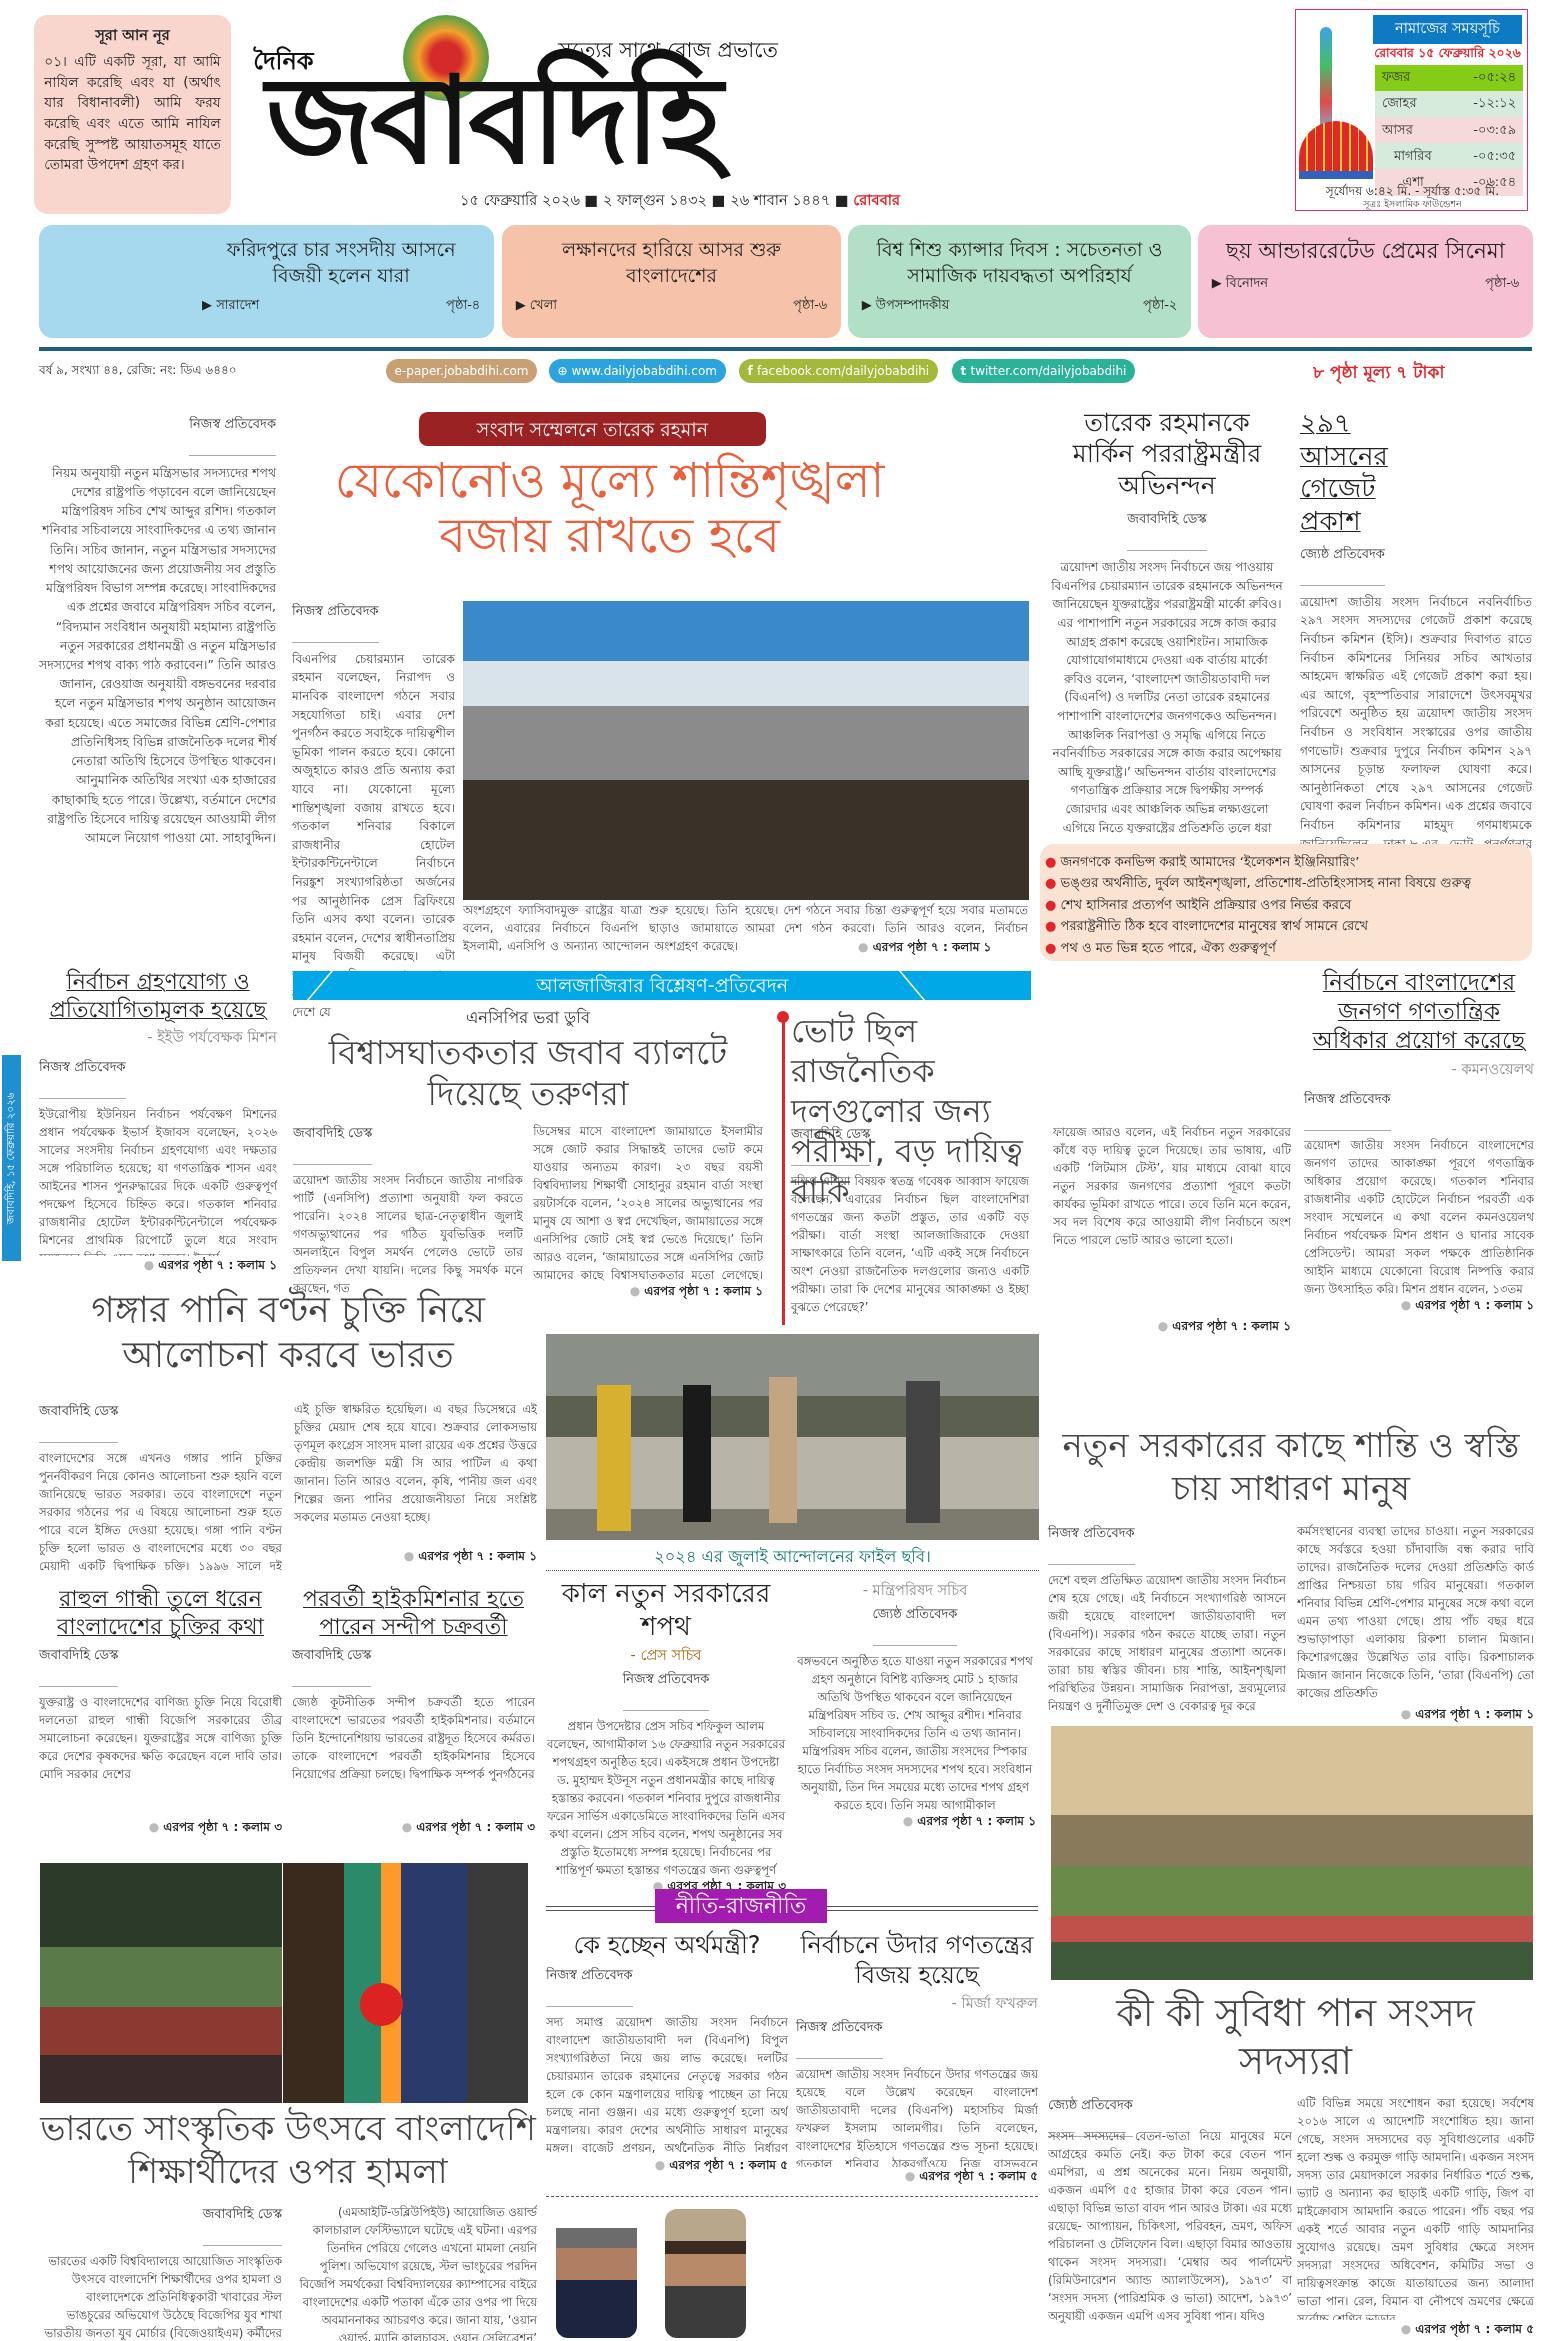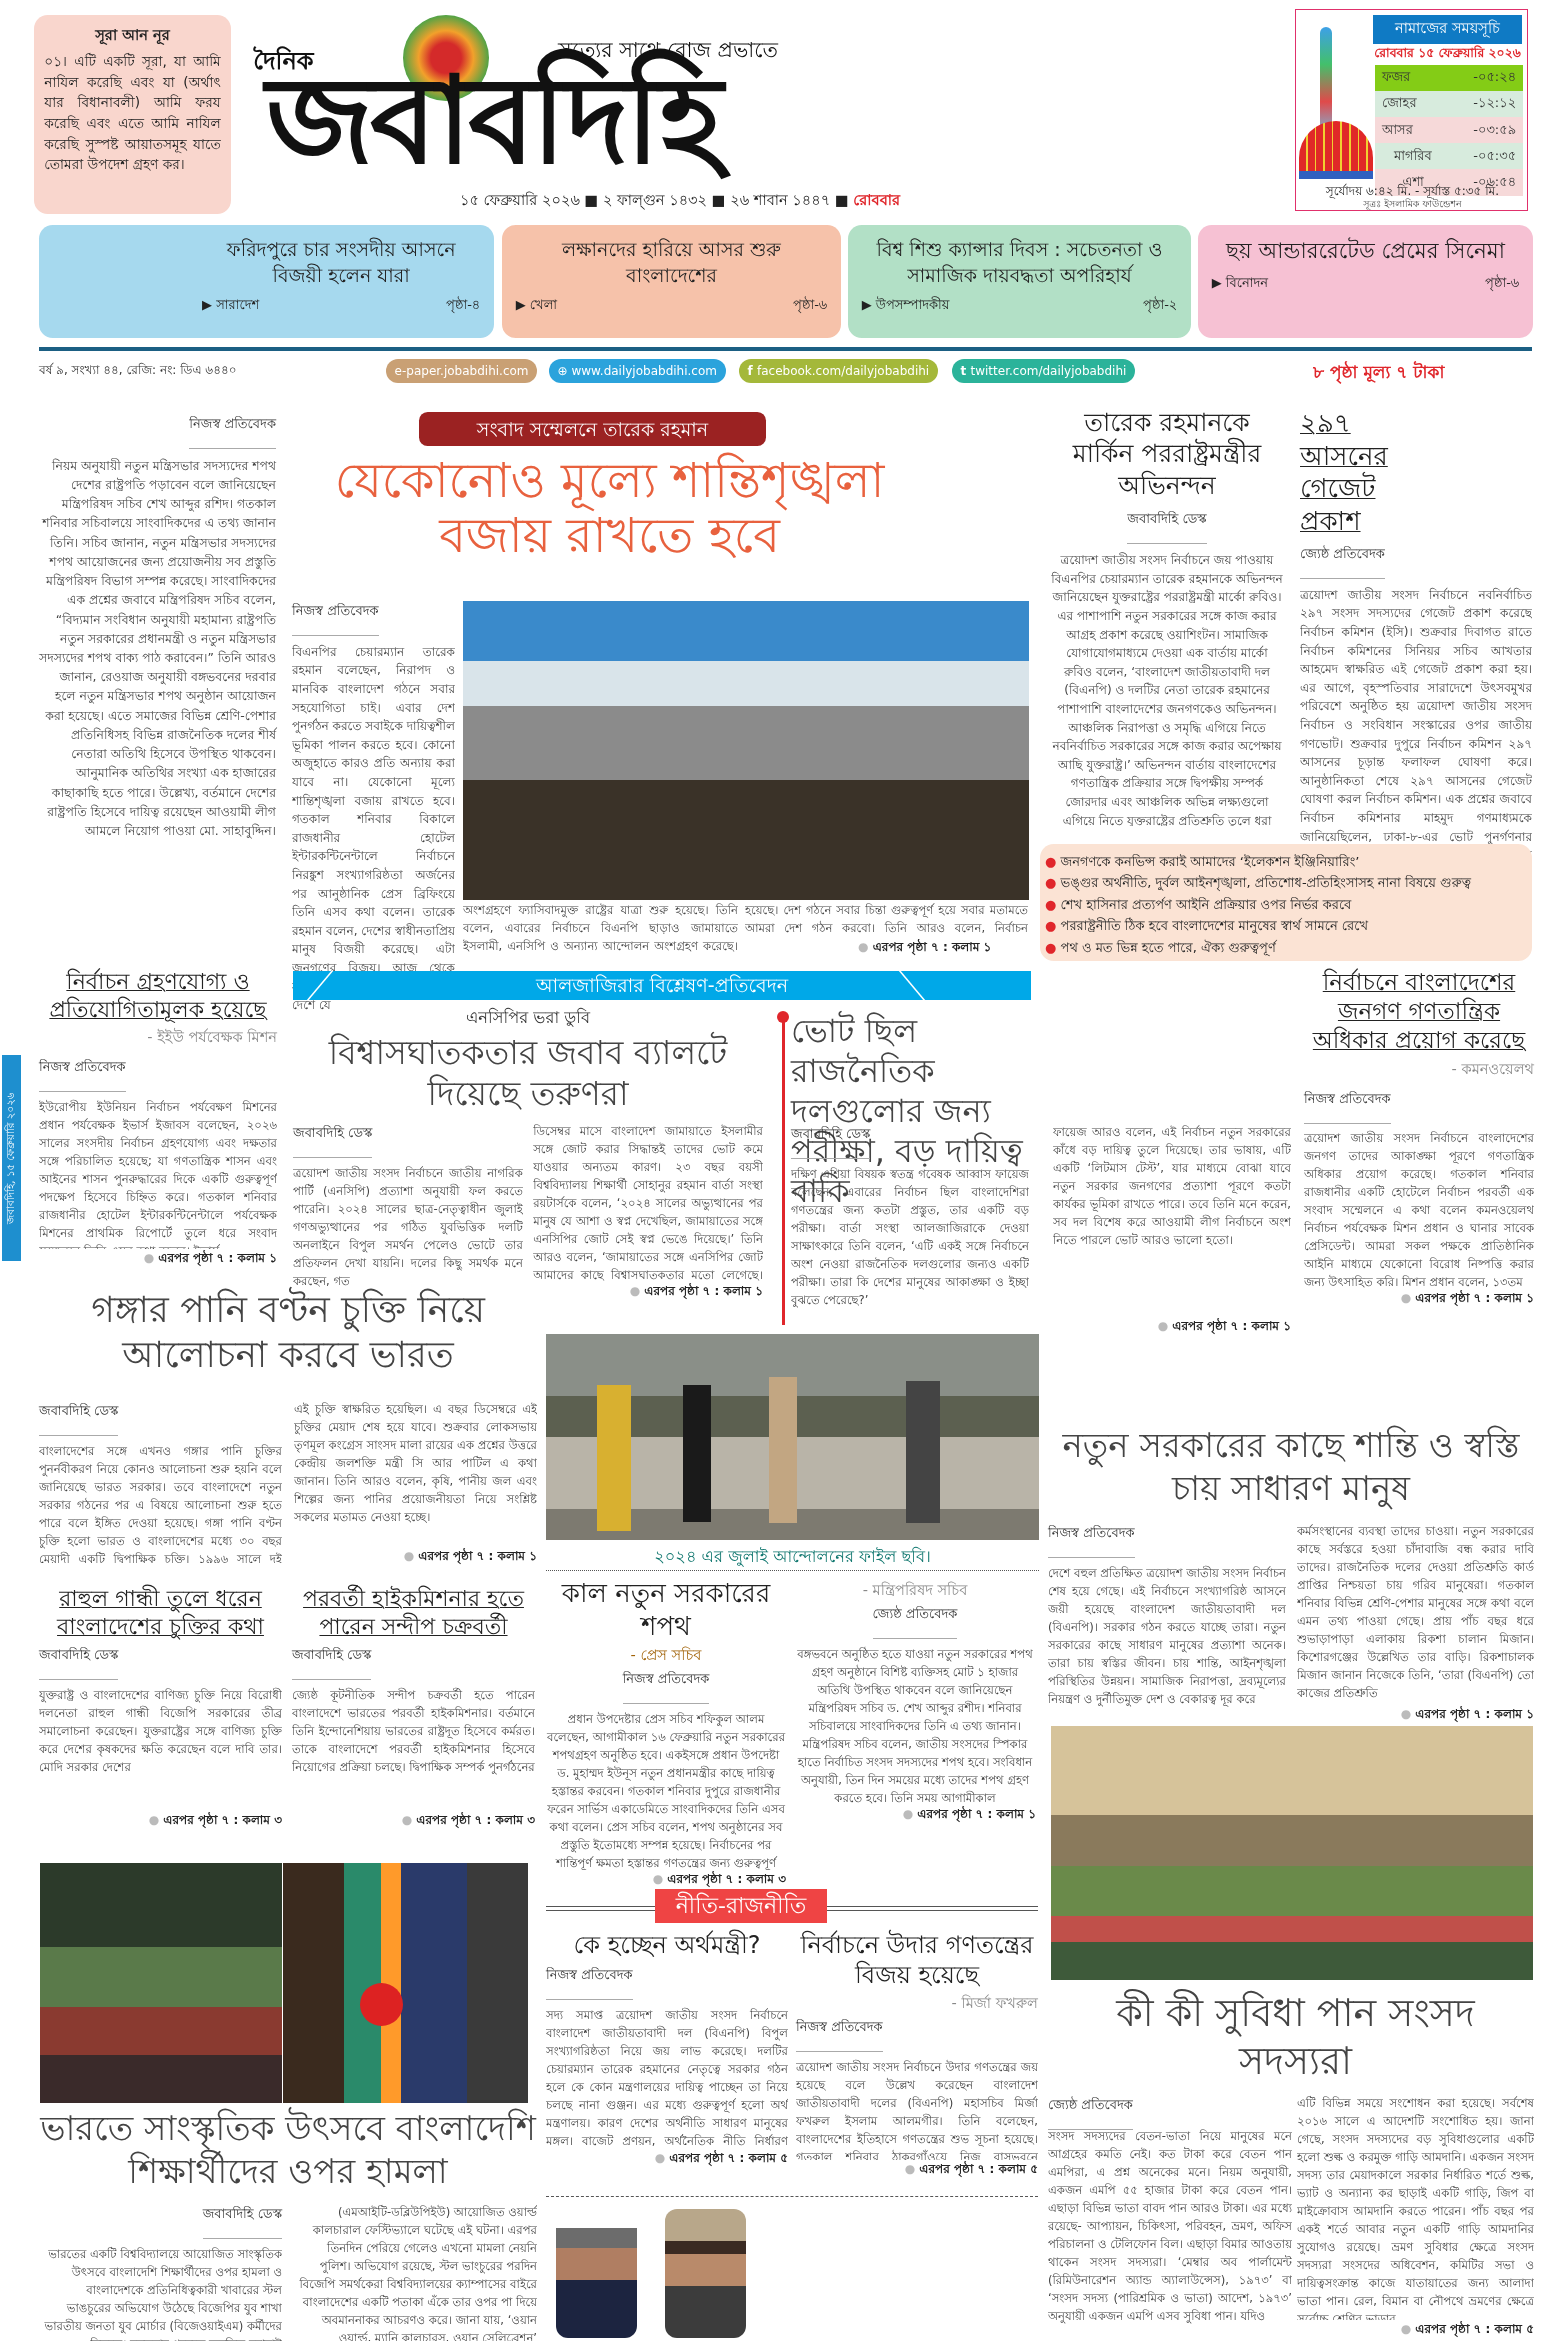--- a/index.html
+++ b/index.html
@@ -1,20 +1,20 @@
 <!DOCTYPE html>
 <html style="font-size:13.7px"><head>
 <meta charset="utf-8">
 <style>
 *{box-sizing:border-box;margin:0;padding:0}
 body{width:1561px;height:2342px;background:#fff;font-family:"DejaVu Sans",sans-serif;color:#333;position:relative;overflow:hidden}
 .abs{position:absolute}
 .box{border-radius:13.7px}
 .hl{color:#222;line-height:1.25}
-.by{font-size:13px;color:#333;border-bottom:0.9px solid #aaa;display:inline-block;padding-bottom:13px;margin-bottom:6.9px}
+.by{font-size:13px;color:#333;border-bottom:0.9px solid #aaa;display:inline-block;padding-bottom:20px;margin-bottom:6.9px}
 .body{font-size:12.4px;line-height:1.55;color:#444;text-align:justify}
 .cont{font-size:12px;color:#222;font-weight:bold}
 .cont::before{content:"● ";color:#bbb}
 .photo{background:linear-gradient(135deg,#6d7a7e,#a9a59a 40%,#6b5e52 70%,#3a3a3a);}
 .redc{color:#e0262b}
 .pray-row{display:flex;justify-content:space-between;padding:2.6px 6.9px;font-size:13px;color:#333}
 .tease{position:absolute;top:225px;height:113px;padding:12px 13.7px}
 .tease .t{font-size:19px;text-align:center;color:#222;line-height:1.35}
 .tease .f{display:flex;justify-content:space-between;font-size:13px;margin-top:6.9px;color:#222}
 .link{position:absolute;top:359px;height:24px;border-radius:12px;color:#fff;font-size:12px;line-height:24px;padding:0 8.6px}
@@ -263,21 +263,21 @@
   <div class="cont" style="text-align:right">এরপর পৃষ্ঠা ৭ : কলাম ৩</div>
 </div>
 <div class="abs" style="left:794px;top:1577px;width:242px;text-align:center">
   <div style="color:#888;font-size:14.6px;margin:1.7px 0">- মন্ত্রিপরিষদ সচিব</div>
   <div class="by">জ্যেষ্ঠ প্রতিবেদক</div>
   <div class="body" style="font-size:11.6px;height:159px;overflow:hidden;text-align:center">বঙ্গভবনে অনুষ্ঠিত হতে যাওয়া নতুন সরকারের শপথ গ্রহণ অনুষ্ঠানে বিশিষ্ট ব্যক্তিসহ মোট ১ হাজার অতিথি উপস্থিত থাকবেন বলে জানিয়েছেন মন্ত্রিপরিষদ সচিব ড. শেখ আব্দুর রশীদ। শনিবার সচিবালয়ে সাংবাদিকদের তিনি এ তথ্য জানান। মন্ত্রিপরিষদ সচিব বলেন, জাতীয় সংসদের স্পিকার হাতে নির্বাচিত সংসদ সদস্যদের শপথ হবে। সংবিধান অনুযায়ী, তিন দিন সময়ের মধ্যে তাদের শপথ গ্রহণ করতে হবে। তিনি সময় আগামীকাল</div>
   <div class="cont" style="text-align:right">এরপর পৃষ্ঠা ৭ : কলাম ১</div>
 </div>
 
 <div class="abs" style="left:546px;top:1906px;width:110px;height:5.1px;border-top:1.7px solid #555;border-bottom:1.7px solid #555"></div>
-<div class="abs" style="left:655px;top:1889px;width:172px;height:34px;background:#ef4444;color:#fff;font-size:22px;text-align:center;line-height:34px">নীতি-রাজনীতি</div>
+<div class="abs" style="left:655px;top:1889px;width:172px;height:34px;background:#a21caf;color:#fff;font-size:22px;text-align:center;line-height:34px">নীতি-রাজনীতি</div>
 <div class="abs" style="left:827px;top:1906px;width:211px;height:5.1px;border-top:1.7px solid #555;border-bottom:1.7px solid #555"></div>
 
 <div class="abs" style="left:546px;top:1930px;width:242px">
   <div class="hl" style="font-size:24px;text-align:center">কে হচ্ছেন অর্থমন্ত্রী?</div>
   <div class="by" style="margin-top:5.1px">নিজস্ব প্রতিবেদক</div>
   <div class="body" style="font-size:11.6px;height:142px;overflow:hidden">সদ্য সমাপ্ত ত্রয়োদশ জাতীয় সংসদ নির্বাচনে বাংলাদেশ জাতীয়তাবাদী দল (বিএনপি) বিপুল সংখ্যাগরিষ্ঠতা নিয়ে জয় লাভ করেছে। দলটির চেয়ারম্যান তারেক রহমানের নেতৃত্বে সরকার গঠন হলে কে কোন মন্ত্রণালয়ের দায়িত্ব পাচ্ছেন তা নিয়ে চলছে নানা গুঞ্জন। এর মধ্যে গুরুত্বপূর্ণ হলো অর্থ মন্ত্রণালয়। কারণ দেশের অর্থনীতি সাধারণ মানুষের মঙ্গল। বাজেট প্রণয়ন, অর্থনৈতিক নীতি নির্ধারণ প্রধানমন্ত্রীর পরেই এর গুরুত্ব। বিএনপির স্থায়ী কমিটির সদস্য সালাহউদ্দিন আহমদ বলেছেন, নির্বাচন কমিশন</div>
   <div class="cont" style="text-align:right">এরপর পৃষ্ঠা ৭ : কলাম ৫</div>
 </div>
 <div class="abs" style="left:796px;top:1930px;width:242px">
   <div class="hl" style="font-size:24px;text-align:center">নির্বাচনে উদার গণতন্ত্রের বিজয় হয়েছে</div>

